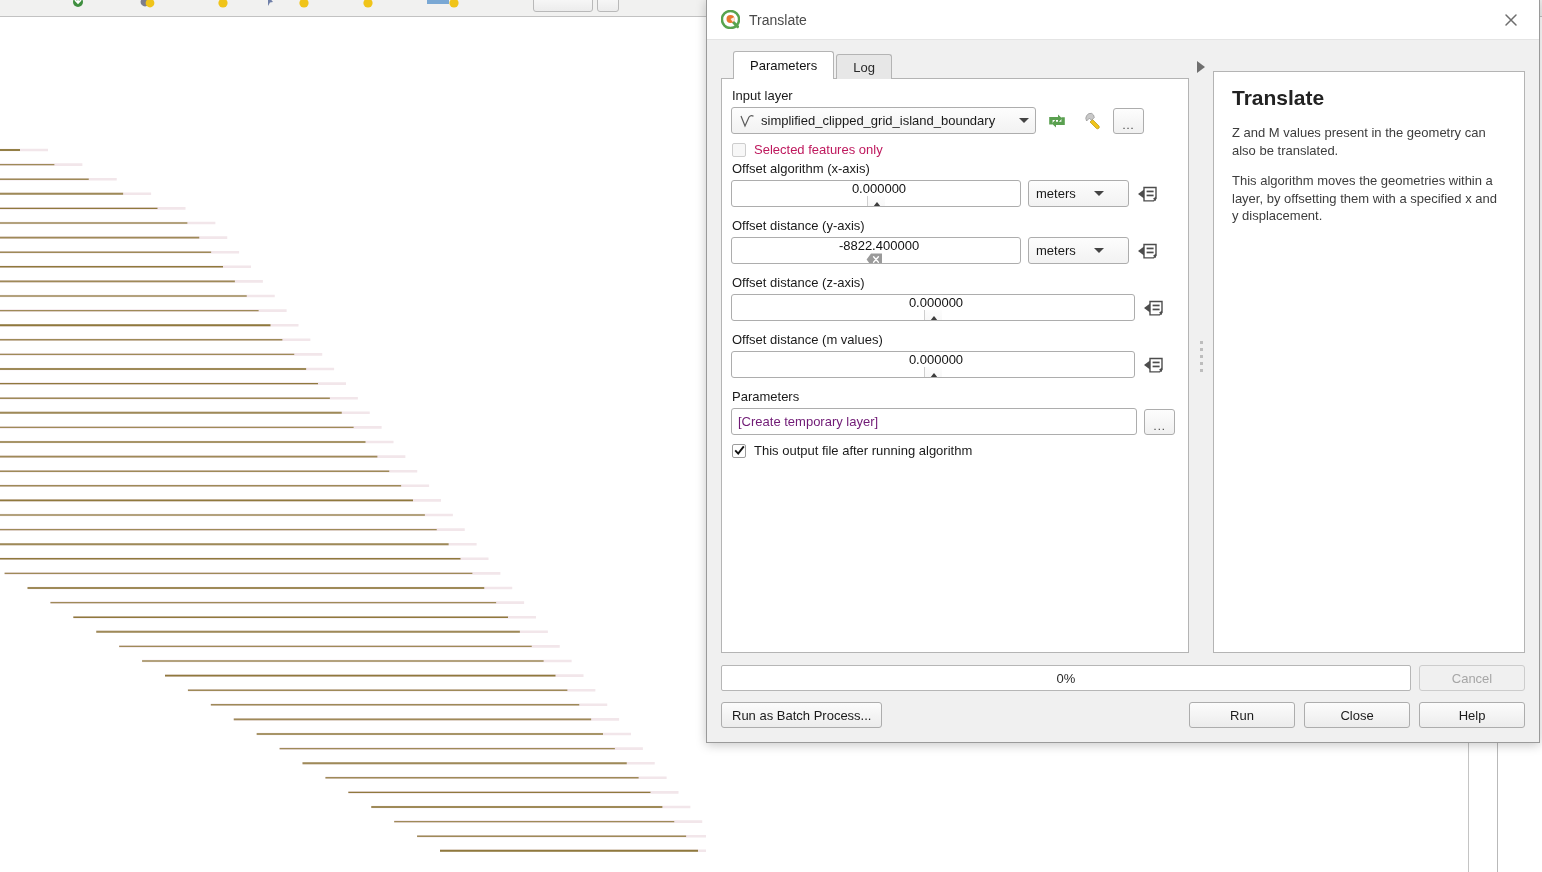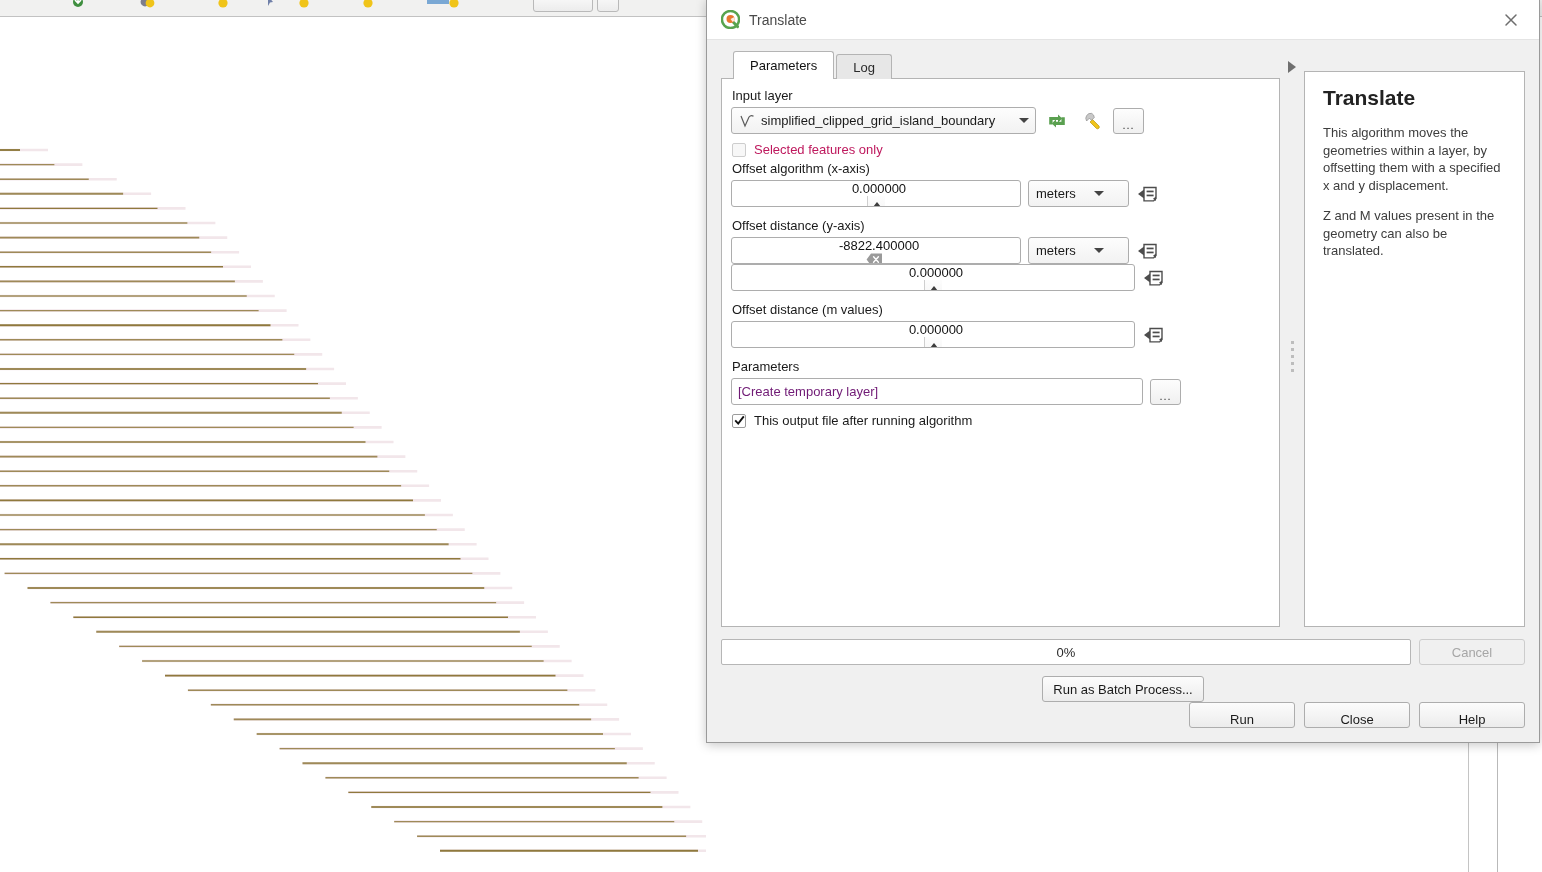--- a/index.html
+++ b/index.html
@@ -76,21 +76,21 @@
     flex: 1; display: flex; flex-direction: column;
     padding: 0;
     background: #f0f0f0;
   }
   #dialog-main {
     flex: 1; display: flex; flex-direction: row;
     padding: 11px 14px 0 14px;
   }
 
   
-  #left-column { width: 559px; display: flex; flex-direction: column; }
+  #left-column { width: 468px; display: flex; flex-direction: column; }
   #tabbar { display: flex; align-items: flex-end; height: 28px; padding-left: 12px; }
   .tab {
     height: 26px; padding: 0 16px;
     display: flex; align-items: center;
     font-size: 13px;
     border: 1px solid #b4b4b4;
     border-bottom: none;
     border-radius: 3px 3px 0 0;
     cursor: pointer;
     position: relative;
@@ -273,25 +273,25 @@
   .btn {
     height: 26px; min-width: 106px;
     border: 1px solid #adadad; border-radius: 3px;
     background: linear-gradient(#fcfcfc, #ececec);
     display: flex; align-items: center; justify-content: center;
     font-size: 13px; color: #1a1a1a;
     cursor: pointer; padding: 0 10px;
   }
   .btn.disabled { color: #a6a6a6; background: #f0f0f0; border-color: #cccccc; cursor: default; }
   #button-row {
-    display: flex; align-items: center; margin-top: 11px; flex-direction: column;
+    display: flex; align-items: center; margin-top: 11px;
   }
   #batch-btn { min-width: 158px; }
   #right-buttons { margin-left: auto; display: flex; gap: 9px; }
-  #right-buttons .btn { min-width: 106px; align-items: flex-end; }
+  #right-buttons .btn { min-width: 106px; }
 </style>
 </head>
 <body>
 
 <div id="app-background">
 
   <div id="toolbar-strip">
     <div class="tb-icon" style="left:70px;">
       <svg width="16" height="16" viewBox="0 0 16 16">
           <circle cx="8" cy="10" r="5" fill="#3f8f3f"></circle>
@@ -569,20 +569,21 @@
               <svg width="26" height="20" viewBox="0 0 26 20">
                 <path d="M1 10 L7 5.5 V14.5 Z" fill="#4d4d4d"></path>
                 <path d="M7 3.5 h12 v11 l-2.4 2.4 H7 Z" fill="#ffffff" stroke="#4d4d4d" stroke-width="1.4"></path>
                 <rect x="9.6" y="6.6" width="7" height="1.7" fill="#4d4d4d"></rect>
                 <rect x="9.6" y="10.6" width="7" height="1.7" fill="#4d4d4d"></rect>
                 <path d="M19 12.6 v4.3 l-3 -2.2 Z" fill="#4d4d4d"></path>
               </svg>
             </div>
           </div>
 
+          <div class="field-label spaced">Offset distance (z-axis)</div>
           <div class="row">
             <div class="spin-wrap w-wide">
               <span class="spin-text">0.000000</span>
               <span class="spin-arrows">
                 <i class="sp-up"></i>
                   <i class="sp-dn"></i>
               </span>
             </div>
             <div class="icon-btn">
               <svg width="26" height="20" viewBox="0 0 26 20">
@@ -643,22 +644,22 @@
           <span></span>
             <span></span>
             <span></span>
             <span></span>
             <span></span>
         </div>
       </div>
 
       <div id="help-panel">
         <div id="help-title">Translate</div>
+        <p class="help-para">Z and M values present in the geometry can also be translated.</p>
         <p class="help-para">This algorithm moves the geometries within a layer, by offsetting them with a specified x and y displacement.</p>
-        <p class="help-para">Z and M values present in the geometry can also be translated.</p>
       </div>
     </div>
 
     <div id="dialog-footer">
       <div id="progress-row">
         <div id="progress-bar">
           <span>0%</span>
         </div>
         <div class="btn disabled">
           <span>Cancel</span>

